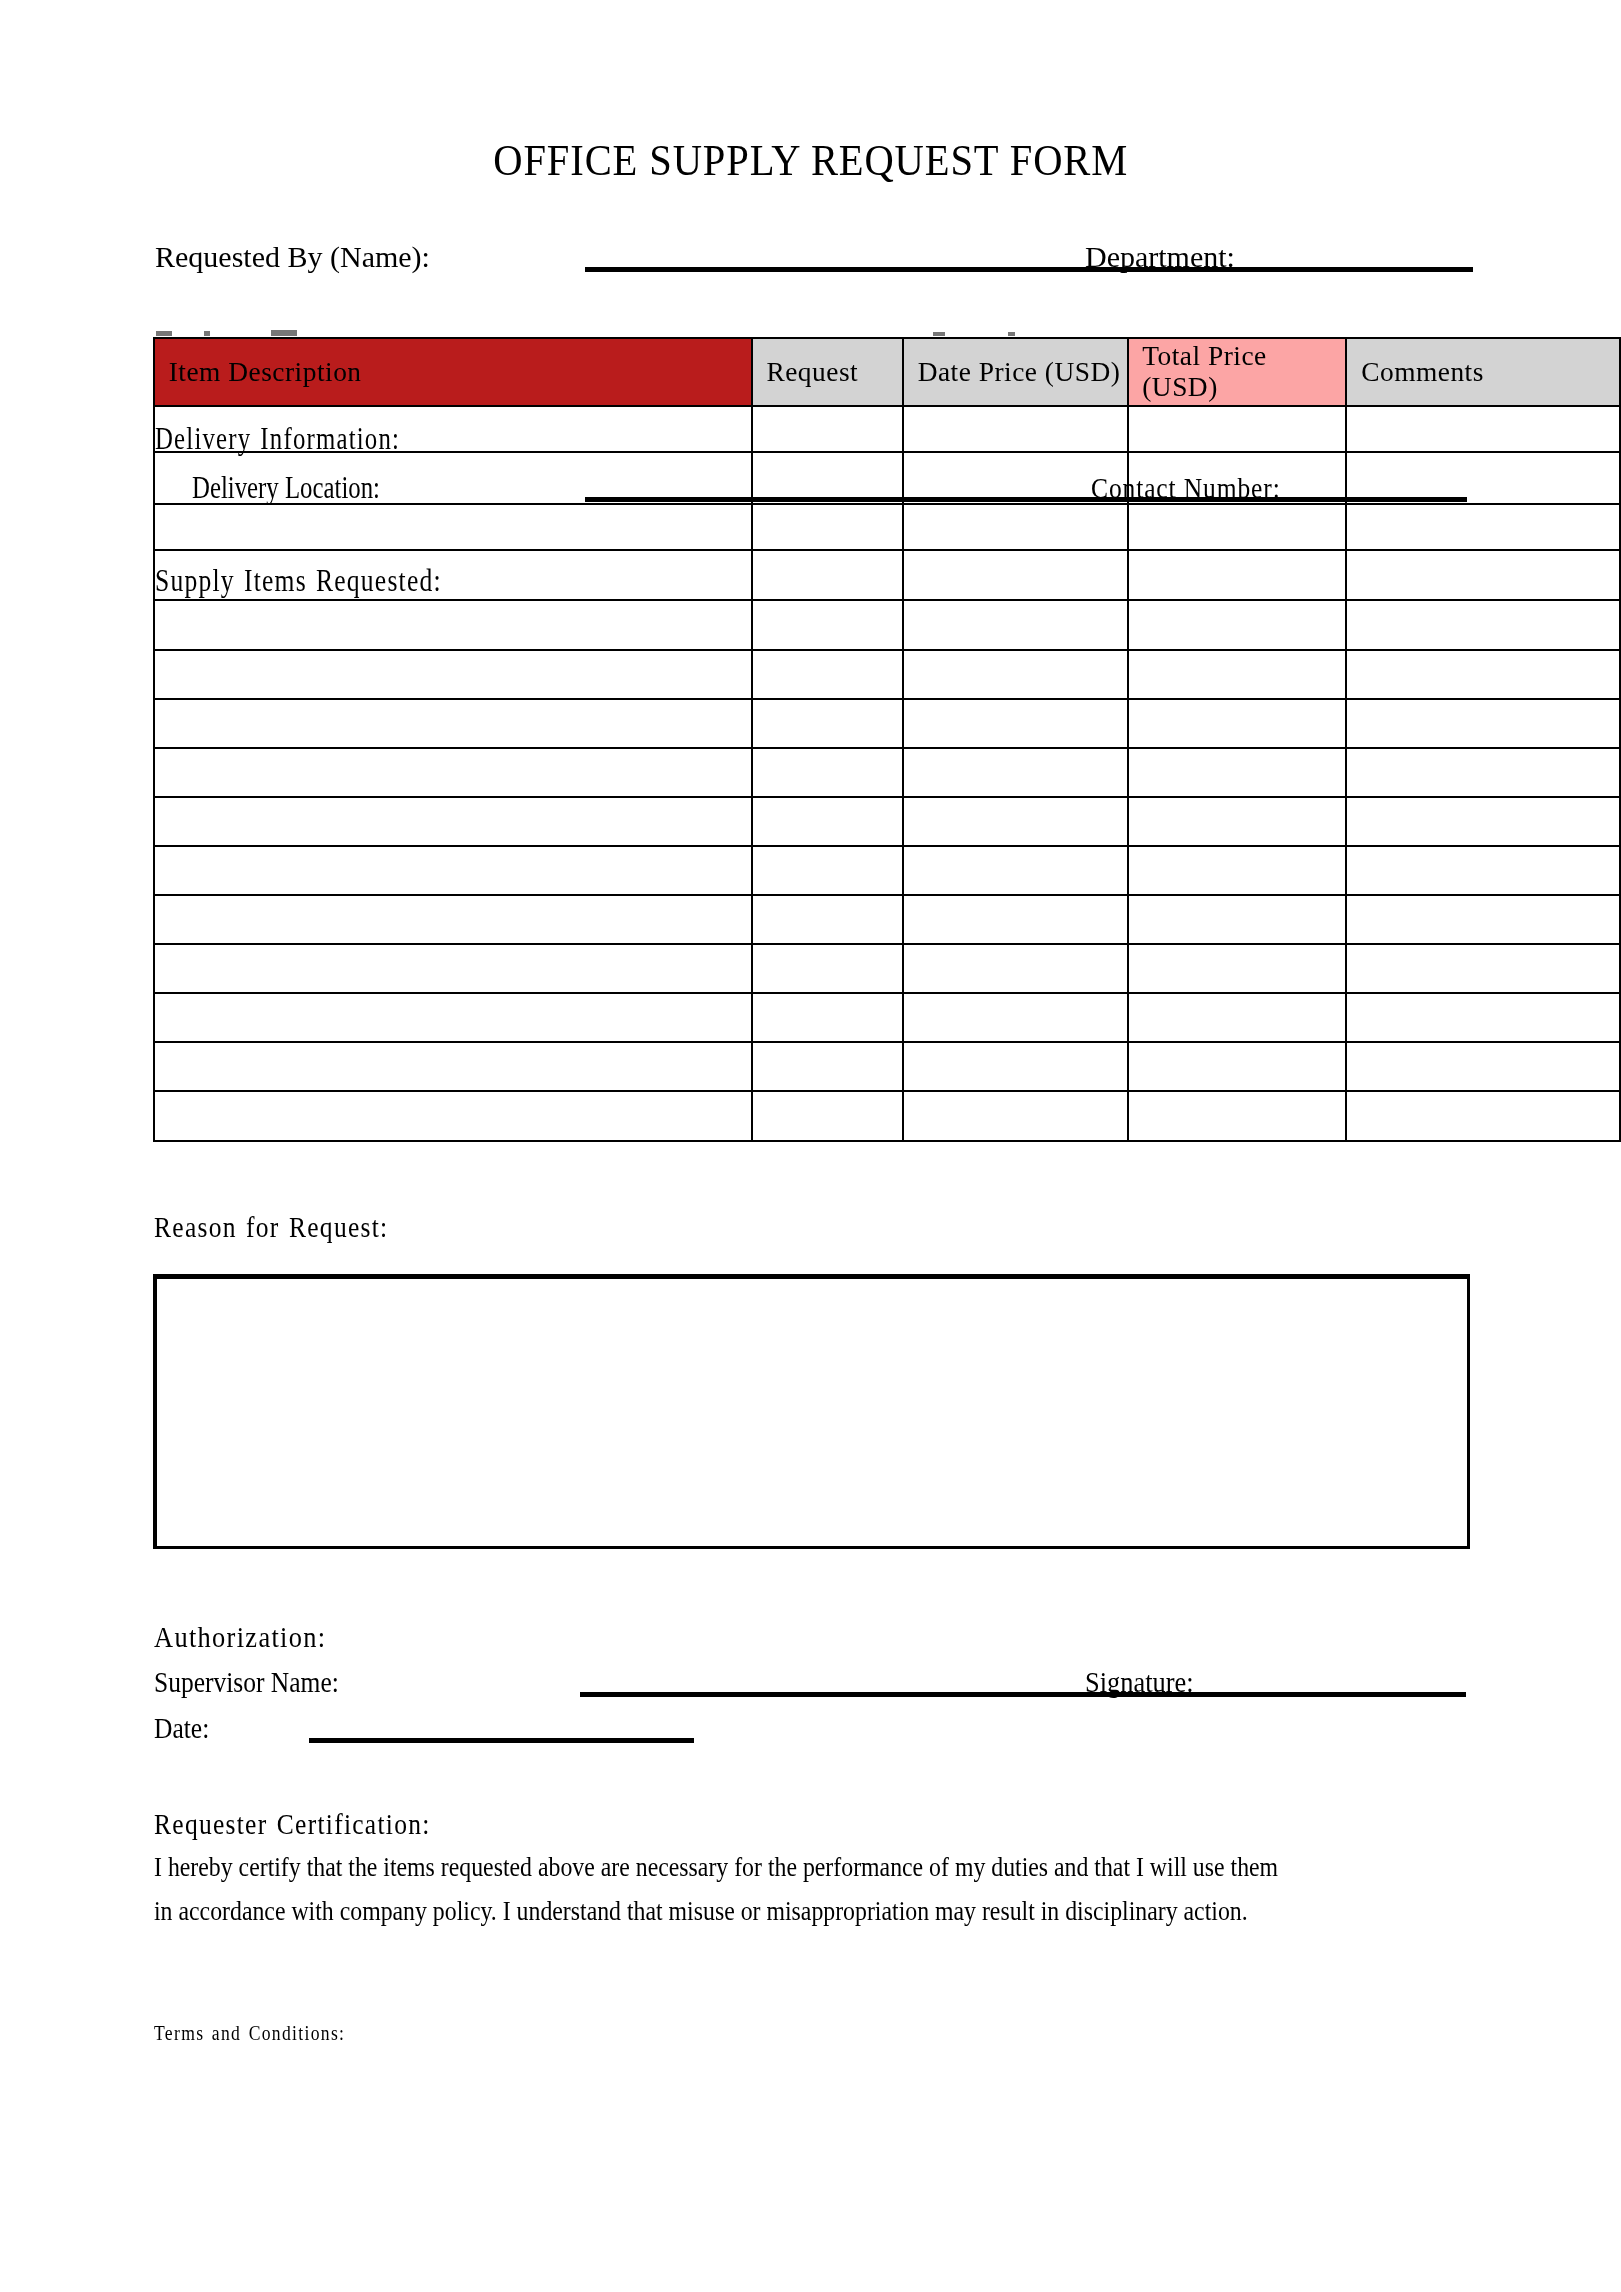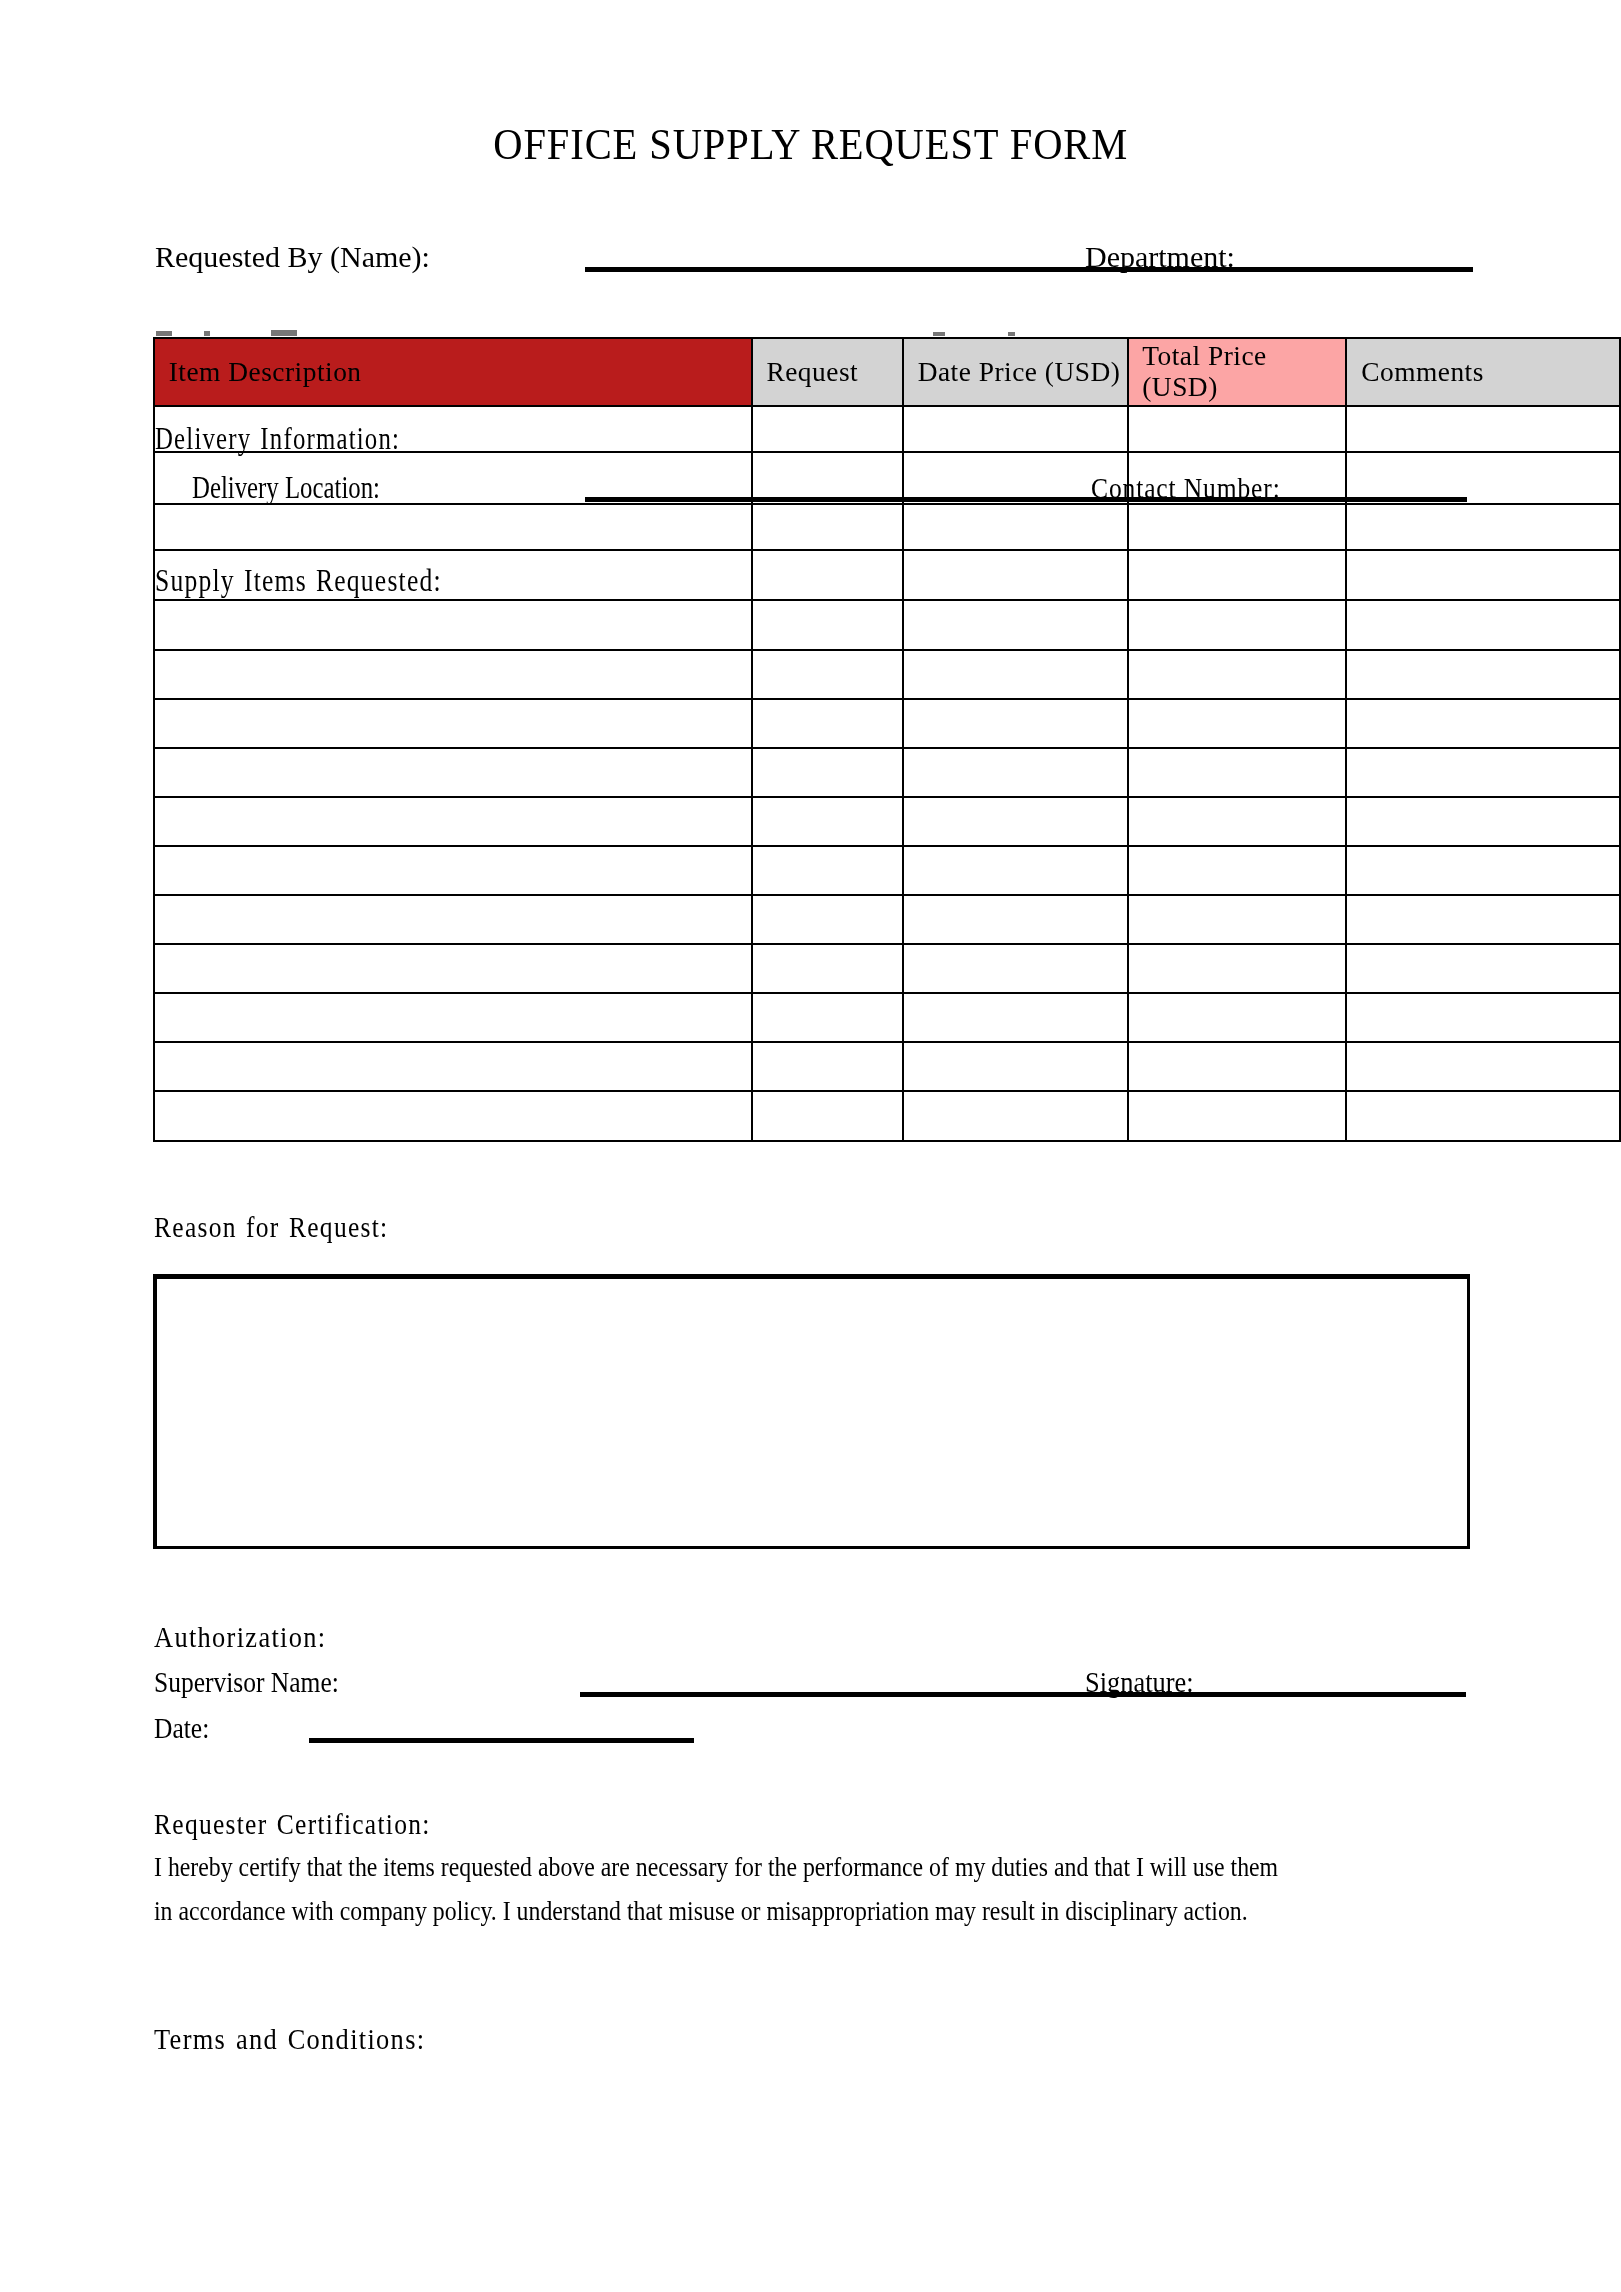--- a/index.html
+++ b/index.html
@@ -54,21 +54,21 @@
     border-color:#000000;
     border-width:5.9px 3.9px 3.9px 4.9px;
     background:transparent;
   }
 </style>
 </head>
 <body>
 
 <div class="page">
 
-  <div class="title-wrap" style="top:118px;">
+  <div class="title-wrap" style="top:134px;">
     <span class="title cx90">OFFICE SUPPLY REQUEST FORM</span>
   </div>
 
   <span class="abs lbl" style="left:155px;top:241px;font-size:30px;">Requested By (Name):</span>
   <div class="line" style="left:585px;top:267px;width:888px;height:4.9px;"></div>
   <span class="abs lbl" style="left:1085px;top:241px;font-size:30px;">Department:</span>
 
   <div class="frag" style="left:156px;top:331px;width:15.7px;height:4.9px;"></div>
   <div class="frag" style="left:204px;top:331px;width:5.9px;height:4.9px;"></div>
   <div class="frag" style="left:271px;top:330px;width:25.5px;height:5.9px;"></div>
@@ -214,16 +214,16 @@
   <span class="abs lbl" style="left:154px;top:1666px;font-size:30px;"><span class="cx85">Supervisor Name:</span></span>
   <div class="line" style="left:580px;top:1692px;width:886px;height:4.9px;"></div>
   <span class="abs lbl" style="left:1085px;top:1666px;font-size:30px;"><span class="cx88">Signature:</span></span>
   <span class="abs lbl" style="left:154px;top:1712px;font-size:30px;"><span class="cx85">Date:</span></span>
   <div class="line" style="left:309px;top:1738px;width:385px;height:4.9px;"></div>
 
   <span class="abs lbl spread" style="left:154px;top:1808px;font-size:30px;"><span class="cx85">Requester Certification:</span></span>
   <span class="abs lbl" style="left:154px;top:1852px;font-size:28px;"><span class="cx85">I hereby certify that the items requested above are necessary for the performance of my duties and that I will use them</span></span>
   <span class="abs lbl" style="left:154px;top:1896px;font-size:28px;"><span class="cx85">in accordance with company policy. I understand that misuse or misappropriation may result in disciplinary action.</span></span>
 
-  <span class="abs lbl spread" style="left:154px;top:2023px;font-size:30px;"><span class="cx88">Terms and Conditions:</span></span>
+  <span class="abs lbl spread" style="left:154px;top:2023px;font-size:20px;"><span class="cx88">Terms and Conditions:</span></span>
 
 </div>
 
 
 </body></html>

